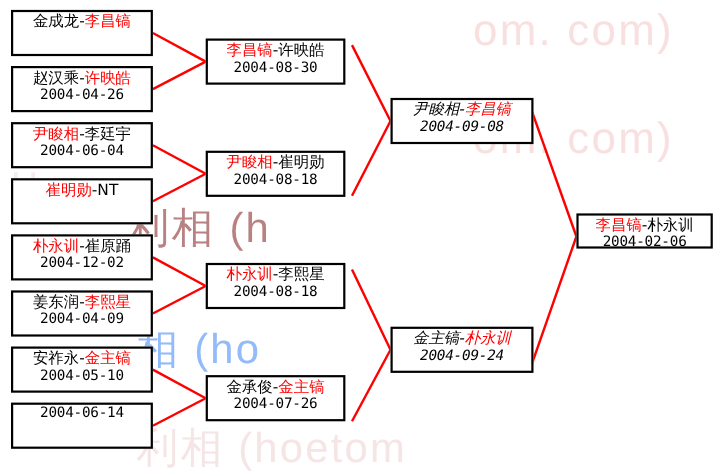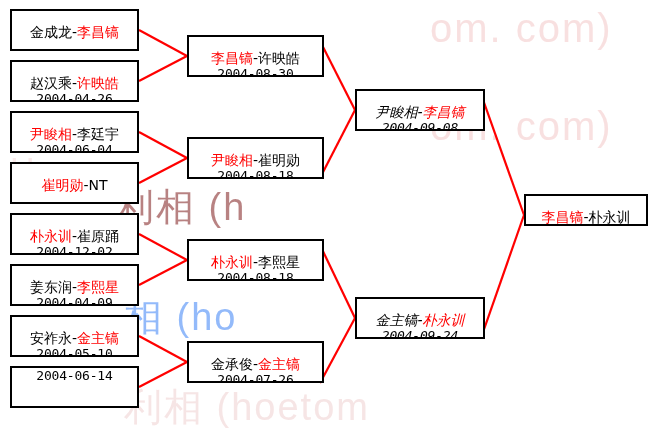--- a/index.html
+++ b/index.html
@@ -62,36 +62,36 @@
     text-align: center;
     overflow: hidden;
   }
   .line {
     display: block;
     white-space: nowrap;
     line-height: 1.05;
   }
   .players {
     font-size: 14px;
-    margin-top: 14px;
+    margin-top: 2px;
   }
   .date {
     font-size: 13px;
     font-family: "DejaVu Sans Mono", monospace;
     color: #000000;
     letter-spacing: -0.2px;
     margin-top: 1px;
   }
   .p-lose { color: #000000; }
   .p-win  { color: #ff0000; }
   .sep    { color: #000000; }
 
   
   .col1 { left: 10px;  width: 129px; height: 42px; }
-  .col2 { left: 187px; width: 137px; height: 42px; }
+  .col2 { left: 187px; width: 127px; height: 42px; }
   .col3 { left: 355px; width: 130px; height: 42px; font-style: italic; }
   .col4 { left: 524px; width: 124px; height: 32px; }
 </style>
 </head>
 <body>
 
 <div id="bracket">
 
   <div class="watermark-layer">
     <span class="wm wm-a">om. com)</span>

